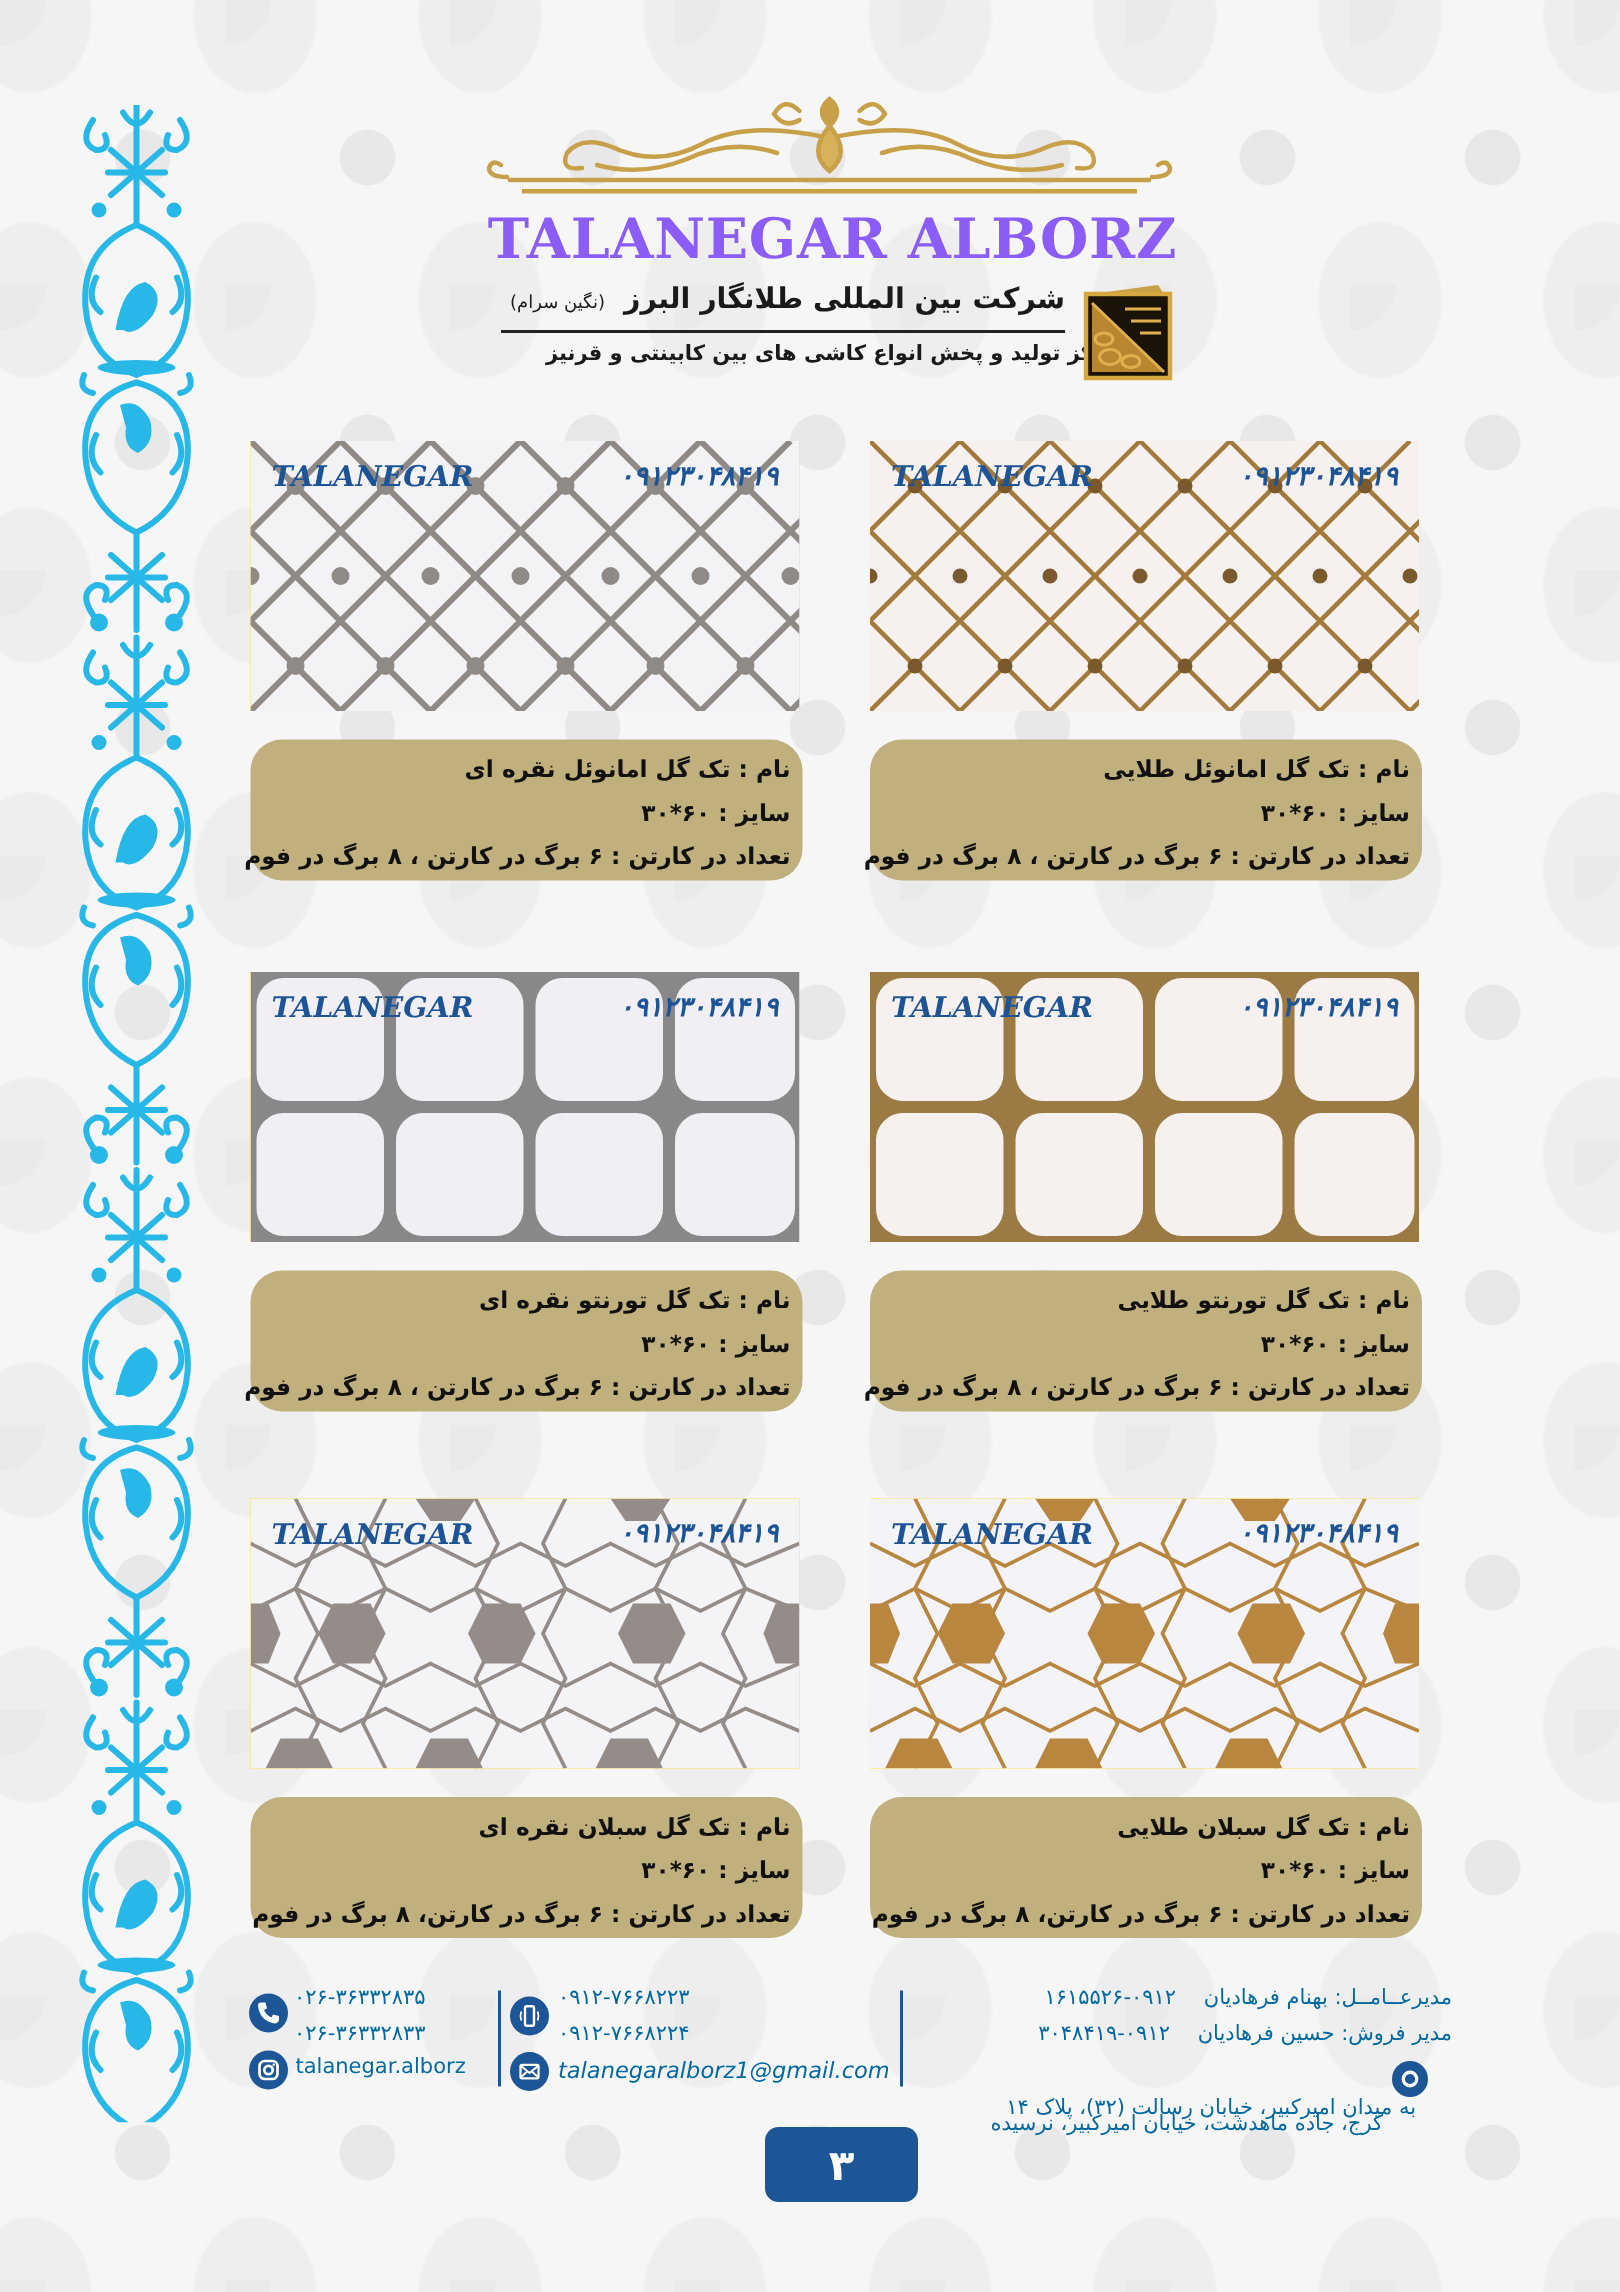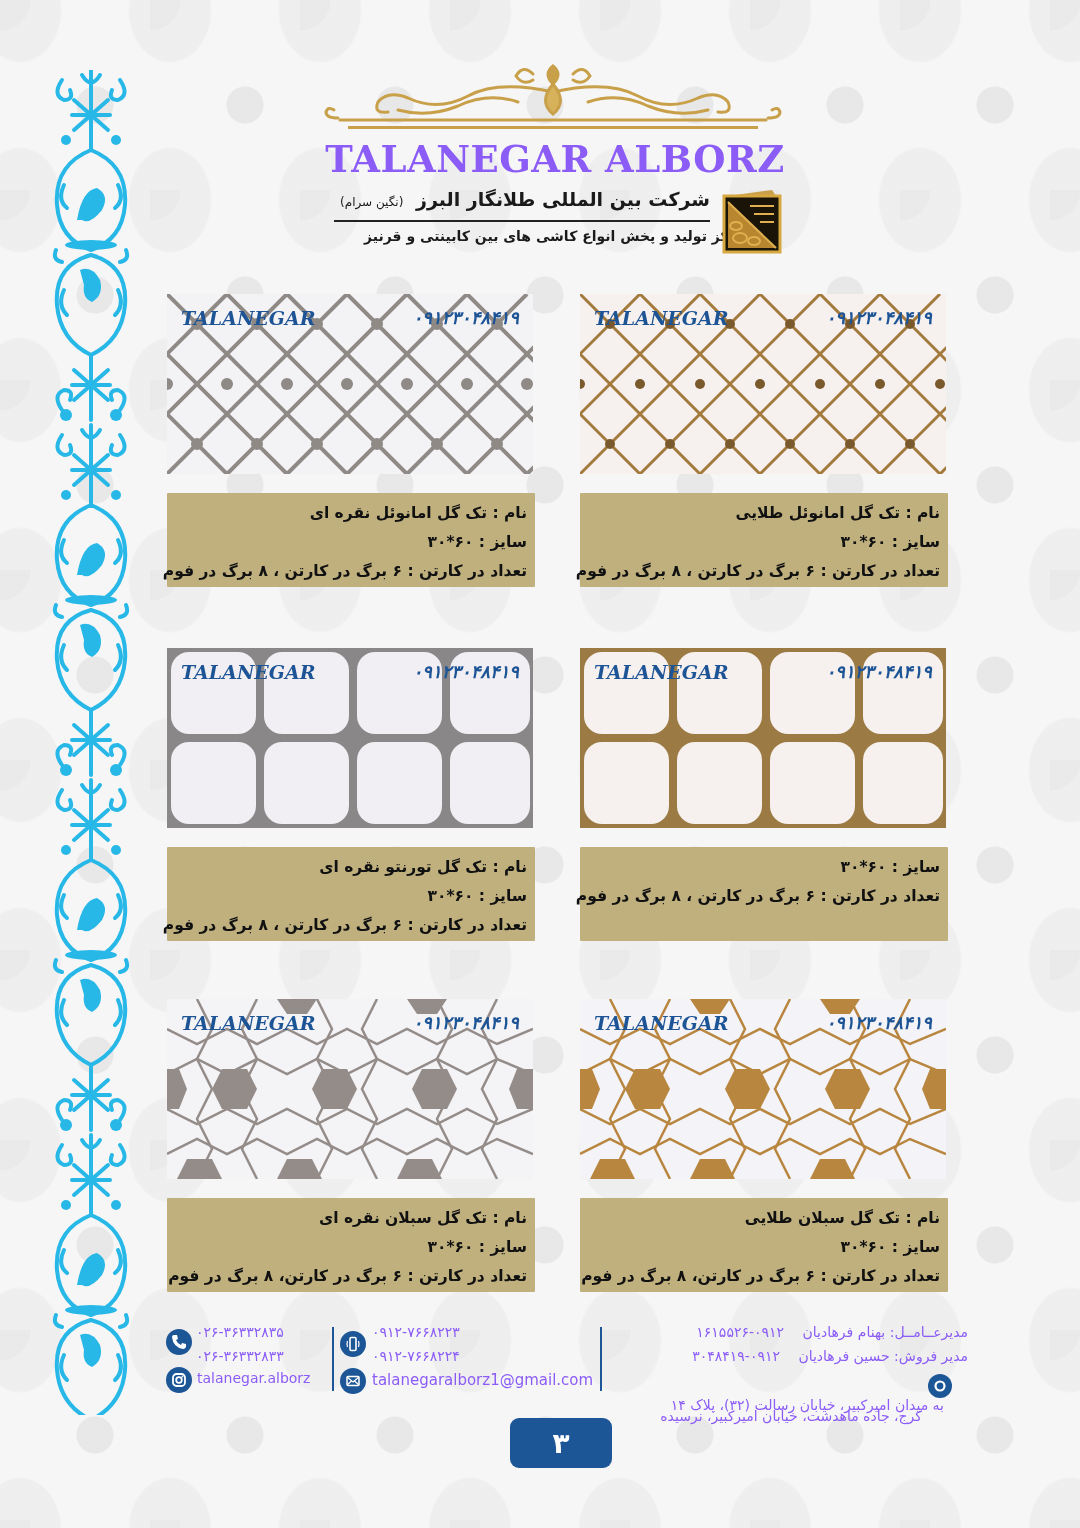--- a/index.html
+++ b/index.html
@@ -57,29 +57,29 @@
     position: absolute; left: 14px; top: 13px;
     font-family: "DejaVu Serif", serif; font-weight: bold; font-size: 19px; color: #1d5496;
   }
   .wm-phone {
     position: absolute; right: 14px; top: 13px;
     font-family: "DejaVu Sans", sans-serif; font-weight: bold; font-size: 18px; color: #1d5496;
     letter-spacing: 1px;
   }
   .info {
     margin-top: 19px; width: 368px; height: 94px;
-    background: #bfb07e; border-radius: 1px;
+    background: #bfb07e; border-radius: 21px;
     direction: rtl; text-align: right;
     padding: 6px 8px 0 8px;
     font-weight: bold; font-size: 15.5px; color: #111; line-height: 29px;
   }
   .info div { white-space: nowrap; }
 
   
-  .foot { font-size: 14px; color: #8b5cf6; }
+  .foot { font-size: 14px; color: #0369a1; }
   .icon-circle {
     width: 26px; height: 26px; border-radius: 50%; background: #1c5696;
     display: flex; align-items: center; justify-content: center;
   }
   .vdiv { width: 2px; background: #1c5696; }
   .page-num {
     left: 510px; top: 1418px; width: 102px; height: 50px; border-radius: 9px;
     background: #1c5696; color: #fff; font-size: 28px; font-weight: bold;
     display: flex; align-items: center; justify-content: center;
   }
@@ -292,20 +292,21 @@
         <rect x="4" y="94" width="85" height="82" rx="18"></rect>
         <rect x="97" y="94" width="85" height="82" rx="18"></rect>
         <rect x="190" y="94" width="85" height="82" rx="18"></rect>
         <rect x="283" y="94" width="80" height="82" rx="18"></rect>
       </g>
     </svg>
     <span class="wm-brand">TALANEGAR</span>
     <span class="wm-phone">۰۹۱۲۳۰۴۸۴۱۹</span>
   </div>
   <div class="info">
+    <div>نام : تک گل تورنتو طلایی</div>
     <div>سایز : ۶۰*۳۰</div>
     <div>تعداد در کارتن : ۶ برگ در کارتن ، ۸ برگ در فوم</div>
   </div>
 </div>
 
 <div class="abs card" style="left:167px; top:999px;">
   <div class="tile">
     <svg width="366" height="180" viewBox="0 0 366 180">
       <rect width="366" height="180" fill="#f4f3f6"></rect>
       <g stroke="#948c88" stroke-width="2.5" fill="none">
@@ -407,21 +408,21 @@
     </svg>
 </div>
 <div class="abs foot" style="left:372px; top:1324px;">۰۹۱۲-۷۶۶۸۲۲۳</div>
 <div class="abs foot" style="left:372px; top:1348px;">۰۹۱۲-۷۶۶۸۲۲۴</div>
 <div class="abs icon-circle" style="left:340px; top:1368px;">
   <svg width="16" height="16" viewBox="0 0 16 16">
       <rect x="2" y="3.5" width="12" height="9" rx="1" fill="none" stroke="#fff" stroke-width="1.5"></rect>
       <path d="M2 4 L8 9 L14 4 M2 12 L6.5 8 M14 12 L9.5 8" stroke="#fff" stroke-width="1.3" fill="none"></path>
     </svg>
 </div>
-<div class="abs foot" style="left:372px; top:1371px; font-size:15px;">talanegaralborz1@gmail.com</div>
+<div class="abs foot" style="left:372px; top:1371px; font-size:15px;font-style:italic;">talanegaralborz1@gmail.com</div>
 
 <div class="abs vdiv" style="left:600px; top:1327px; height:64px;"></div>
 
 <div class="abs foot rtl" style="left:608px; top:1324px; width:360px;">
   <span>مدیرعــامــل: بهنام فرهادیان</span>
   <span style="margin-right:14px;">۰۹۱۲-۱۶۱۵۵۲۶</span>
 </div>
 <div class="abs foot rtl" style="left:608px; top:1348px; width:360px;">
   <span>مدیر فروش: حسین فرهادیان</span>
   <span style="margin-right:14px;">۰۹۱۲-۳۰۴۸۴۱۹</span>

